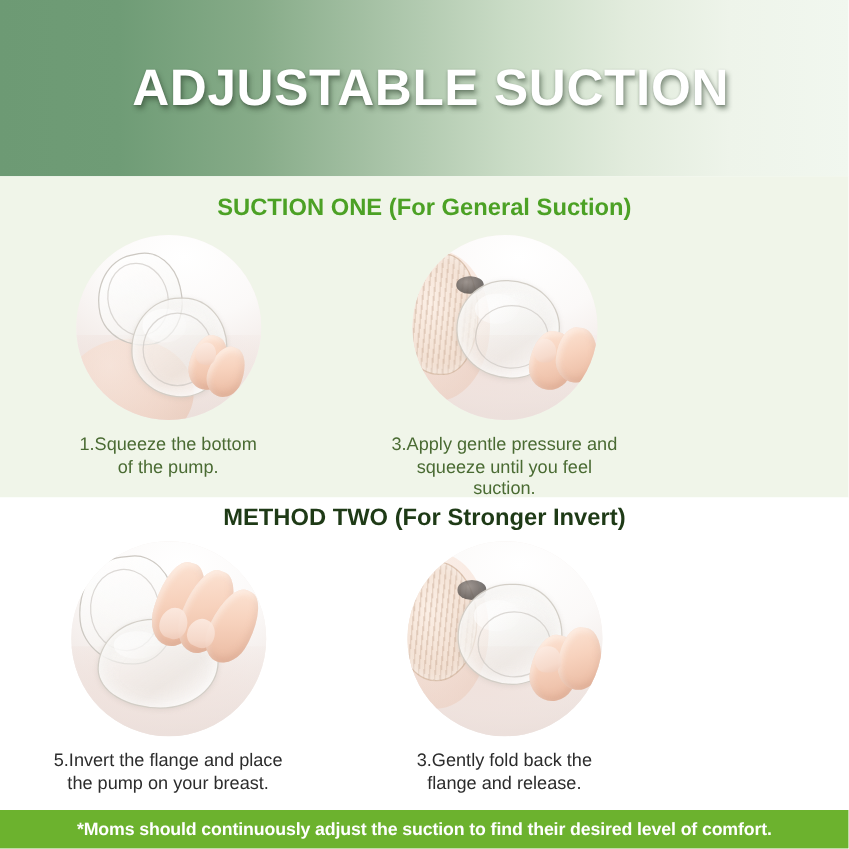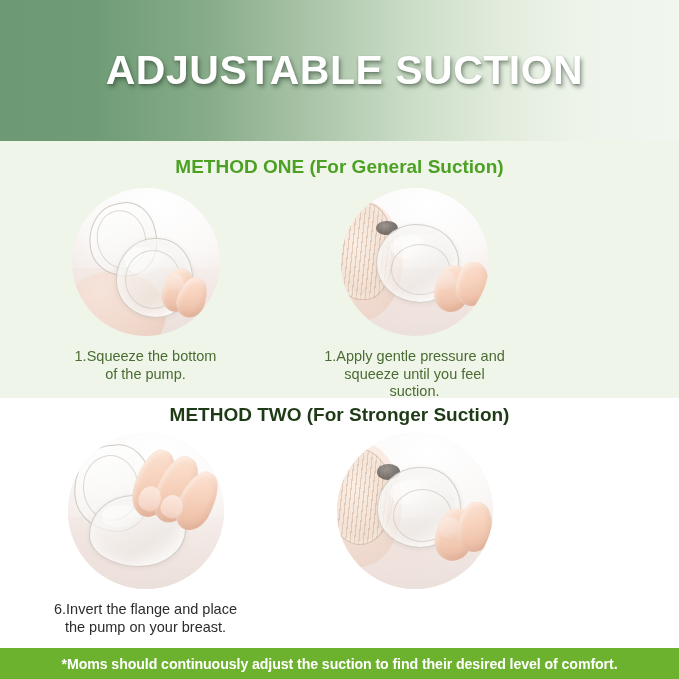--- a/index.html
+++ b/index.html
@@ -73,21 +73,21 @@
     color: #4ca125;
   }
   .heading-two {
     position: absolute;
     left: 0; top: 6px;
     color: #1e3a16;
   }
 
   .row {
     position: absolute;
-    left: 11px;
+    left: 0;
     width: 538px;
     display: flex;
     justify-content: space-around;
     align-items: flex-start;
   }
   .row-one { top: 47px; }
   .row-two { top: 35px; }
 
   .cell {
     width: 226px;
@@ -247,21 +247,21 @@
 <body>
 
 <div id="page">
 
   <div class="header-banner">
     <div class="header-title">ADJUSTABLE SUCTION</div>
   </div>
 
   <div class="method-one-section">
 
-    <div class="section-heading heading-one">METHOD ONE (For General Suction)</div>
+    <div class="section-heading heading-one">SUCTION ONE (For General Suction)</div>
 
     <div class="row row-one">
 
       <div class="cell">
         <div class="photo">
           <div class="shirt"></div>
           <div class="skin-tone" style="left:-6%; top:56%; width:70%; height:58%; opacity:.5;"></div>
 
           <div class="flange" style="left:12%; top:10%; width:46%; height:50%; transform:rotate(-12deg);"></div>
           <div class="glass-line" style="left:17%; top:15%; width:33%; height:40%; transform:rotate(-12deg);"></div>
@@ -285,67 +285,69 @@
           <div class="skin-tone" style="left:-16%; top:8%; width:58%; height:82%; opacity:.38;"></div>
           <div class="ribbed" style="left:-8%; top:10%; width:44%; height:66%; border-radius:48% 42% 44% 52%/48% 50% 52% 50%;"></div>
           <div class="nub" style="left:24%; top:22%; width:15%; height:10%;"></div>
           <div class="pump" style="left:24%; top:24%; width:56%; height:54%; border-radius:48% 52% 46% 54%/50% 48% 52% 50%;"></div>
           <div class="pump-hi" style="left:34%; top:32%; width:24%; height:16%; opacity:.72;"></div>
           <div class="glass-line" style="left:34%; top:38%; width:40%; height:34%;"></div>
           <div class="finger" style="left:64%; top:52%; width:23%; height:32%; transform:rotate(10deg);"></div>
           <div class="finger" style="left:78%; top:50%; width:22%; height:30%; transform:rotate(6deg);"></div>
           <div class="nail" style="left:66%; top:56%; width:12%; height:13%;"></div>
         </div>
-        <div class="caption caption-green">1.Apply gentle pressure and
+        <div class="caption caption-green">3.Apply gentle pressure and
 squeeze until you feel
 suction.</div>
       </div>
 
     </div>
   </div>
 
   <div class="method-two-section">
 
-    <div class="section-heading heading-two">METHOD TWO (For Stronger Suction)</div>
+    <div class="section-heading heading-two">METHOD TWO (For Stronger Invert)</div>
 
     <div class="row row-two">
 
       <div class="cell">
         <div class="photo photo-lg">
           <div class="shirt"></div>
 
           <div class="flange" style="left:4%; top:8%; width:50%; height:56%; transform:rotate(-6deg);"></div>
           <div class="glass-line" style="left:10%; top:14%; width:36%; height:42%; transform:rotate(-6deg);"></div>
           <div class="pump" style="left:14%; top:40%; width:62%; height:46%; border-radius:46% 54% 48% 52%/56% 48% 52% 44%;"></div>
           <div class="pump-hi" style="left:22%; top:46%; width:24%; height:14%; opacity:.7;"></div>
 
           <div class="finger" style="left:44%; top:10%; width:24%; height:44%; transform:rotate(18deg);"></div>
           <div class="finger" style="left:58%; top:14%; width:24%; height:44%; transform:rotate(22deg);"></div>
           <div class="finger" style="left:72%; top:24%; width:22%; height:40%; transform:rotate(26deg);"></div>
           <div class="nail" style="left:46%; top:34%; width:14%; height:16%; transform:rotate(18deg);"></div>
           <div class="nail" style="left:60%; top:40%; width:14%; height:15%; transform:rotate(22deg);"></div>
         </div>
-        <div class="caption caption-dark">6.Invert the flange and place
+        <div class="caption caption-dark">5.Invert the flange and place
 the pump on your breast.</div>
       </div>
 
 
       <div class="cell">
         <div class="photo photo-lg">
           <div class="shirt"></div>
           <div class="skin-tone" style="left:-12%; top:6%; width:54%; height:80%; opacity:.36;"></div>
           <div class="ribbed" style="left:-6%; top:10%; width:42%; height:62%;"></div>
           <div class="nub" style="left:26%; top:20%; width:15%; height:10%;"></div>
           <div class="pump" style="left:26%; top:22%; width:54%; height:52%;"></div>
           <div class="pump-hi" style="left:34%; top:30%; width:24%; height:16%; opacity:.72;"></div>
           <div class="glass-line" style="left:36%; top:36%; width:38%; height:34%;"></div>
           <div class="finger" style="left:64%; top:48%; width:24%; height:34%; transform:rotate(12deg);"></div>
           <div class="finger" style="left:78%; top:44%; width:22%; height:32%; transform:rotate(8deg);"></div>
           <div class="nail" style="left:66%; top:54%; width:13%; height:13%;"></div>
         </div>
+        <div class="caption caption-dark">3.Gently fold back the
+flange and release.</div>
       </div>
 
     </div>
   </div>
 
   <div class="footer-bar">
     <div class="footer-text">*Moms should continuously adjust the suction to find their desired level of comfort.</div>
   </div>
 
 </div>

